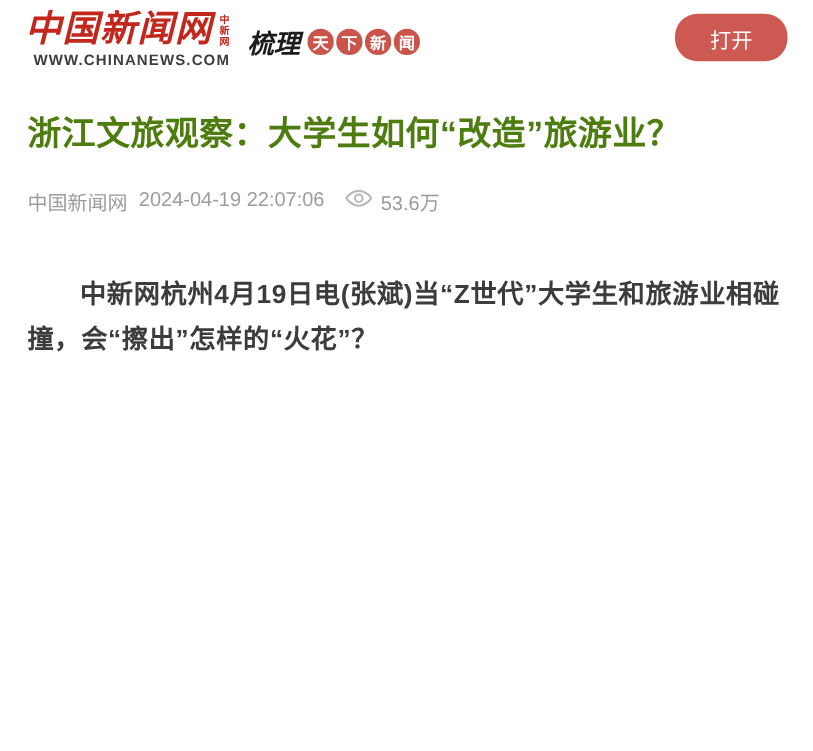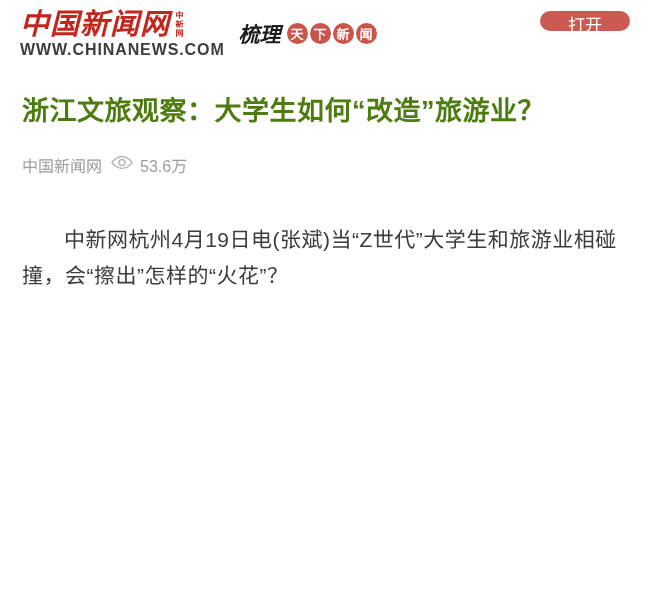--- a/index.html
+++ b/index.html
@@ -33,25 +33,26 @@
     writing-mode: vertical-rl;
     text-orientation: upright;
     font-size: 8px;
     font-weight: bold;
     color: #c3261c;
     margin-left: 3px;
     margin-top: 2px;
     letter-spacing: 1px;
   }
   .logo-url {
-    font-size: 16px;
+    font-size: 12px;
     font-weight: bold;
     color: #3d3d3d;
     letter-spacing: 0.9px;
     margin-top: 2px;
+    text-align: right;
   }
   .slogan {
     display: flex;
     align-items: center;
     margin-left: 14px;
     margin-top: 9px;
   }
   .slogan-prefix {
     font-size: 21px;
     font-weight: bold;
@@ -74,21 +75,21 @@
     margin-left: 2px;
     font-family: "Liberation Serif", "DejaVu Serif", serif;
   }
   .open-btn {
     margin-left: auto;
     margin-top: 2px;
     background: #cd5a52;
     color: #ffffff;
     border: none;
     border-radius: 18px;
-    height: 20px;
+    height: 38px;
     min-width: 90px;
     padding: 0 26px;
     font-size: 17px;
     font-family: inherit;
     cursor: pointer;
   }
 
   
   .article-title {
     margin: 33px 22px 0 22px;
@@ -104,20 +105,21 @@
     margin: 21px 22px 0 22px;
     font-size: 16px;
     color: #9c9c9c;
   }
   .meta-source { margin-right: 9px; }
   .meta-time { margin-right: 16px; }
   .eye-icon { margin-right: 7px; display: inline-block; }
 
   .article-body {
     margin: 45px 22px 0 22px;
+    font-weight: bold;
   }
   .article-body p {
     font-size: 21px;
     line-height: 36px;
     color: #3c3c3c;
     text-indent: 2em;
     margin-bottom: 26px;
     letter-spacing: 0.5px;
   }
 </style>
@@ -144,20 +146,21 @@
     </div>
 
     <button class="open-btn">打开</button>
   </header>
 
   <main>
     <h1 class="article-title">浙江文旅观察：大学生如何“改造”旅游业？</h1>
 
     <div class="article-meta">
       <span class="meta-source">中国新闻网</span>
+      <span class="meta-time">2024-04-19 22:07:06</span>
       <span class="eye-icon">
         <svg width="22" height="15" viewBox="0 0 22 15" fill="none" xmlns="http://www.w3.org/2000/svg">
           <path d="M1 7.5C1 7.5 4.8 1.5 11 1.5C17.2 1.5 21 7.5 21 7.5C21 7.5 17.2 13.5 11 13.5C4.8 13.5 1 7.5 1 7.5Z" stroke="#b8b8b8" stroke-width="1.6"></path>
           <circle cx="11" cy="7.5" r="3" stroke="#b8b8b8" stroke-width="1.6"></circle>
         </svg>
       </span>
       <span class="meta-views">53.6万</span>
     </div>
 
     <div class="article-body">

